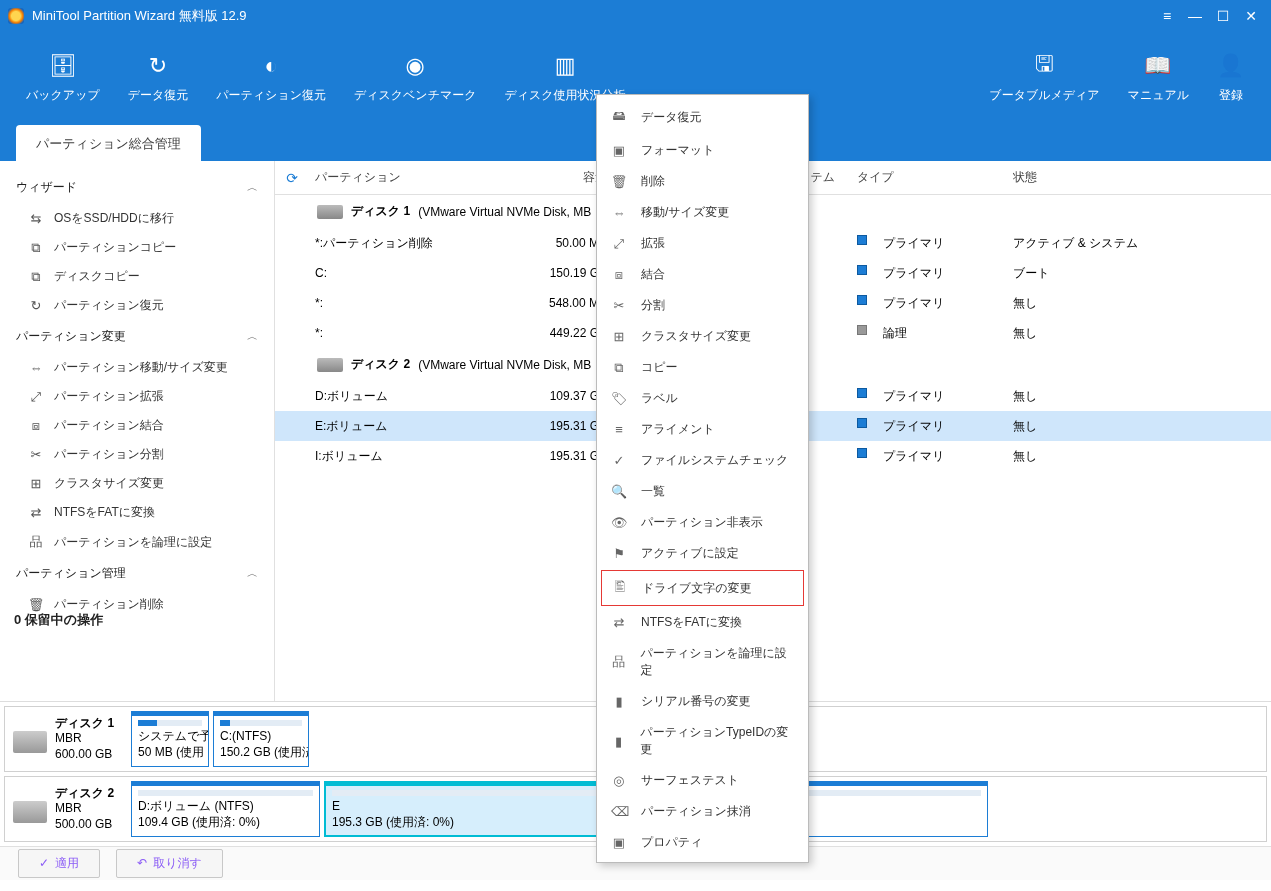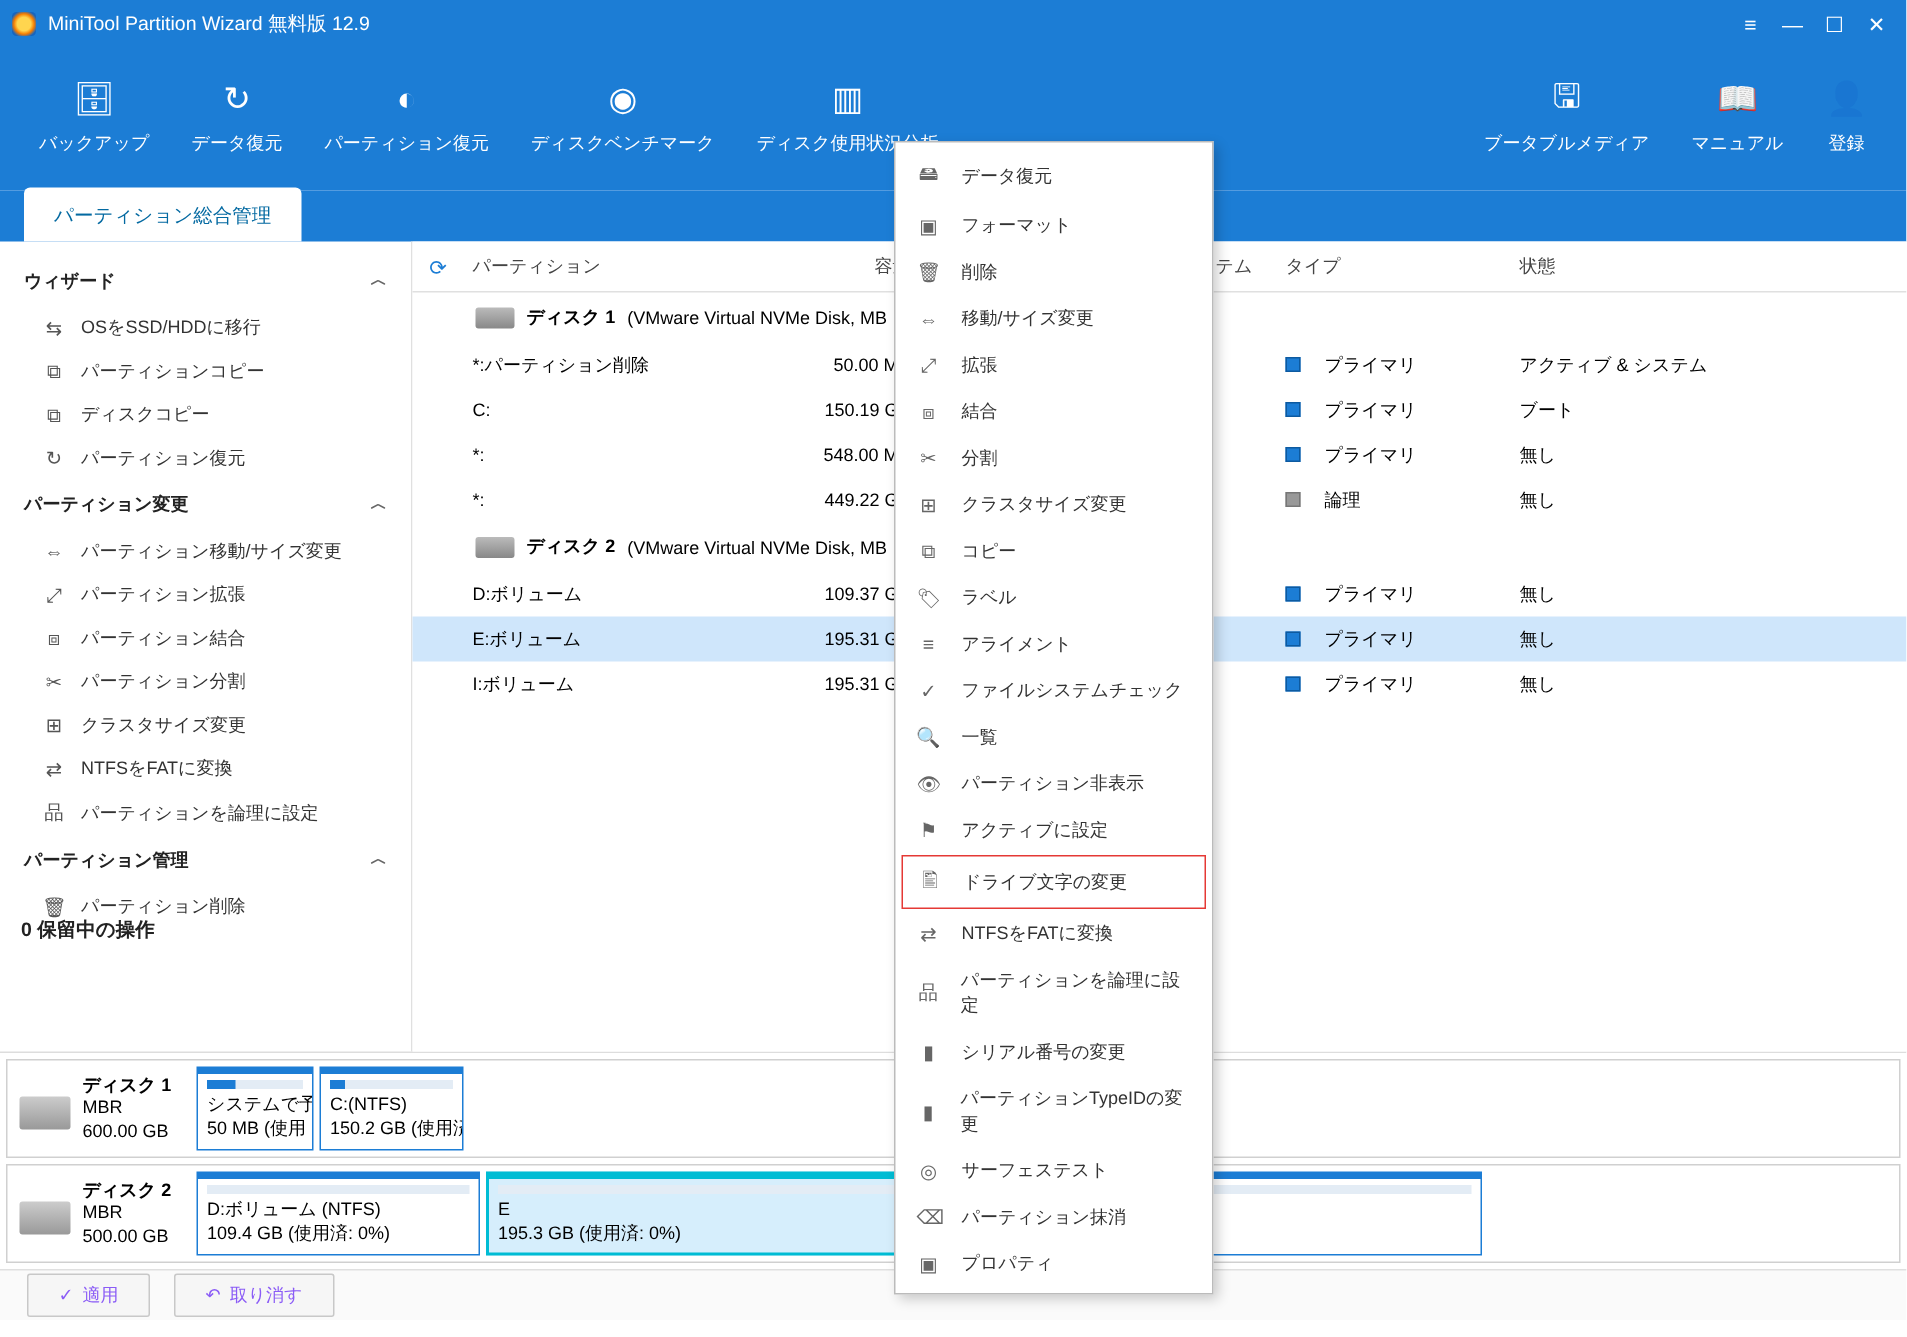--- a/index.html
+++ b/index.html
@@ -13,46 +13,46 @@
 .titlebar .winbtn { width: 24px; height: 24px; display: flex; align-items: center; justify-content: center; cursor: pointer; font-size: 14px; }
 
 
 .toolbar { height: 95px; background: #1c7dd5; display: flex; align-items: center; padding: 8px 12px; }
 .toolbar .tbtn { display: flex; flex-direction: column; align-items: center; color: #fff; padding: 6px 14px; cursor: pointer; gap: 10px; }
 .toolbar .tbtn .ic { width: 28px; height: 22px; display: flex; align-items: center; justify-content: center; font-size: 22px; }
 .toolbar .spacer { flex: 1; }
 
 
 .tabstrip { background: #1c7dd5; height: 34px; display: flex; align-items: flex-end; padding-left: 16px; }
-.tabstrip .tab { background: #fff; color: #0369a1; padding: 10px 20px 8px; border-radius: 4px 4px 0 0; font-size: 13px; font-weight: 500; cursor: pointer; }
+.tabstrip .tab { background: #fff; color: #404040; padding: 10px 20px 8px; border-radius: 4px 4px 0 0; font-size: 13px; font-weight: 500; cursor: pointer; }
 
 
 .main { display: flex; height: calc(891px - 32px - 95px - 34px - 78px - 78px - 34px); }
 
 
 .sidebar { width: 275px; border-right: 1px solid #e0e0e0; padding: 10px 0; overflow: hidden; }
-.sidebar .group-h { display: flex; align-items: flex-start; padding: 8px 16px; font-weight: 700; font-size: 13px; color: #222; cursor: pointer; }
+.sidebar .group-h { display: flex; align-items: center; padding: 8px 16px; font-weight: 400; font-size: 13px; color: #222; cursor: pointer; }
 .sidebar .group-h .chev { margin-left: auto; font-size: 11px; color: #666; }
 .sidebar .item { display: flex; align-items: center; padding: 6px 16px 6px 28px; color: #333; cursor: pointer; gap: 10px; }
 .sidebar .item .ic { width: 16px; text-align: center; color: #555; font-size: 13px; }
 
 
 .tablewrap { flex: 1; background: #fff; display: flex; flex-direction: column; }
 .thead { display: flex; align-items: center; height: 34px; border-bottom: 1px solid #e0e0e0; color: #444; padding-left: 8px; }
 .thead .refresh { width: 18px; height: 18px; margin-right: 8px; display:flex;align-items:center;justify-content:center;color:#1c7dd5;font-size:14px;}
 .thead .col, .trow .cell { padding: 0 6px; }
 .c-name{ width: 188px; } .c-cap{ width: 116px; text-align:right; } .c-used{ width: 130px; } .c-fs{ width: 108px; } .c-type{ width: 156px; font-family: Liberation Mono, monospace; } .c-state{ flex:1; }
 .diskhead { display: flex; align-items: center; padding: 8px 8px 8px 42px; gap: 8px; }
 .diskhead .diskicon{ width:26px; height:14px; background:linear-gradient(#bbb,#888);border-radius:2px;}
 .diskhead b{ font-weight:700;}
 .trow { display: flex; align-items: center; height: 30px; padding-left: 34px; }
 .trow.sel { background: #cfe6fb; }
 .trow .sq { width:10px;height:10px; background:#1c7dd5; margin-right:8px; border:1px solid #0d5aa0;}
 .trow .sq.gray{ background:#999; border-color:#777;}
-.trow .typecell{ display:flex; align-items:center; gap:8px;}
+.trow .typecell{ display:flex; align-items:flex-start; gap:8px;}
 
 
 .diskbars { border-top: 1px solid #ddd; padding: 4px; display:flex; flex-direction:column; gap:4px; background:#fff; }
 .diskrow { display:flex; align-items:stretch; border:1px solid #d0d0d0; padding:4px; height:66px; gap:4px;}
 .diskinfo{ width:118px; display:flex; align-items:center; gap:8px; padding:2px 4px;}
 .diskinfo .hdd{ width:34px;height:22px;background:linear-gradient(#ccc,#999);border-radius:2px;margin-top:6px;}
 .diskinfo .txt{ display:flex; flex-direction:column; line-height:1.3;}
 .diskinfo .txt b{font-weight:700;}
 .partbox{ border:1px solid #999; border-top-width:5px; padding:4px 6px; display:flex;flex-direction:column; line-height:1.3; overflow:hidden; white-space:nowrap;}
 .partbox.blue{border-color:#1c7dd5;}

